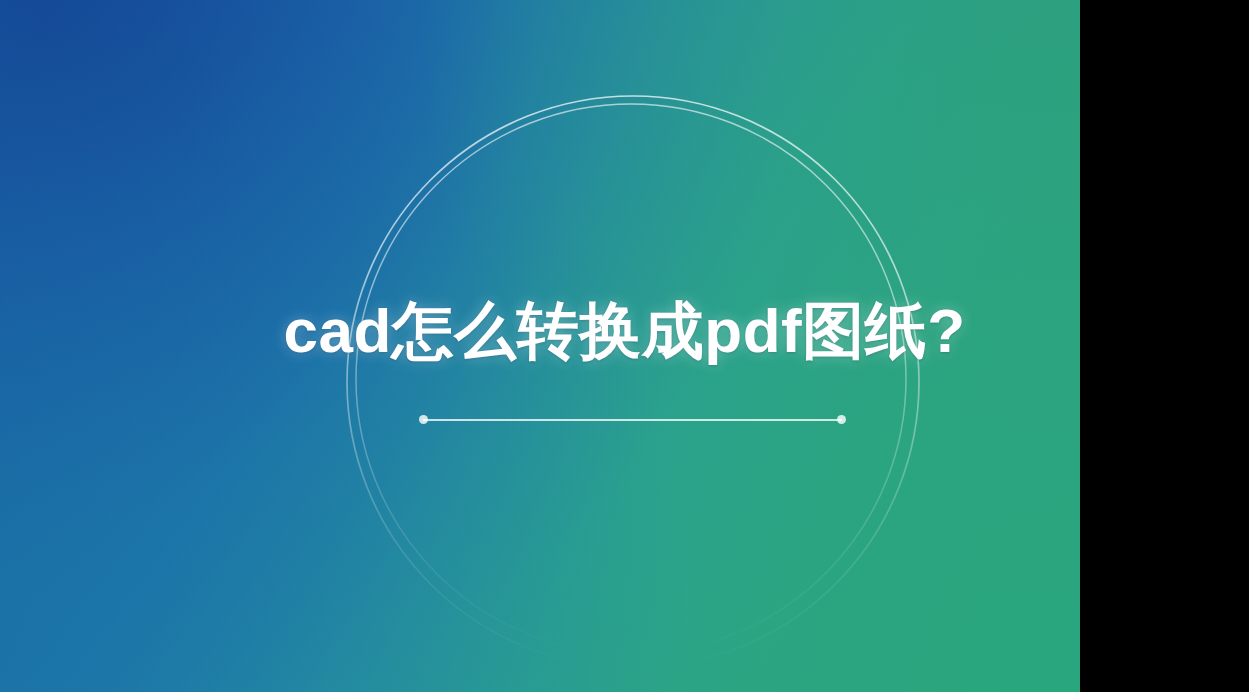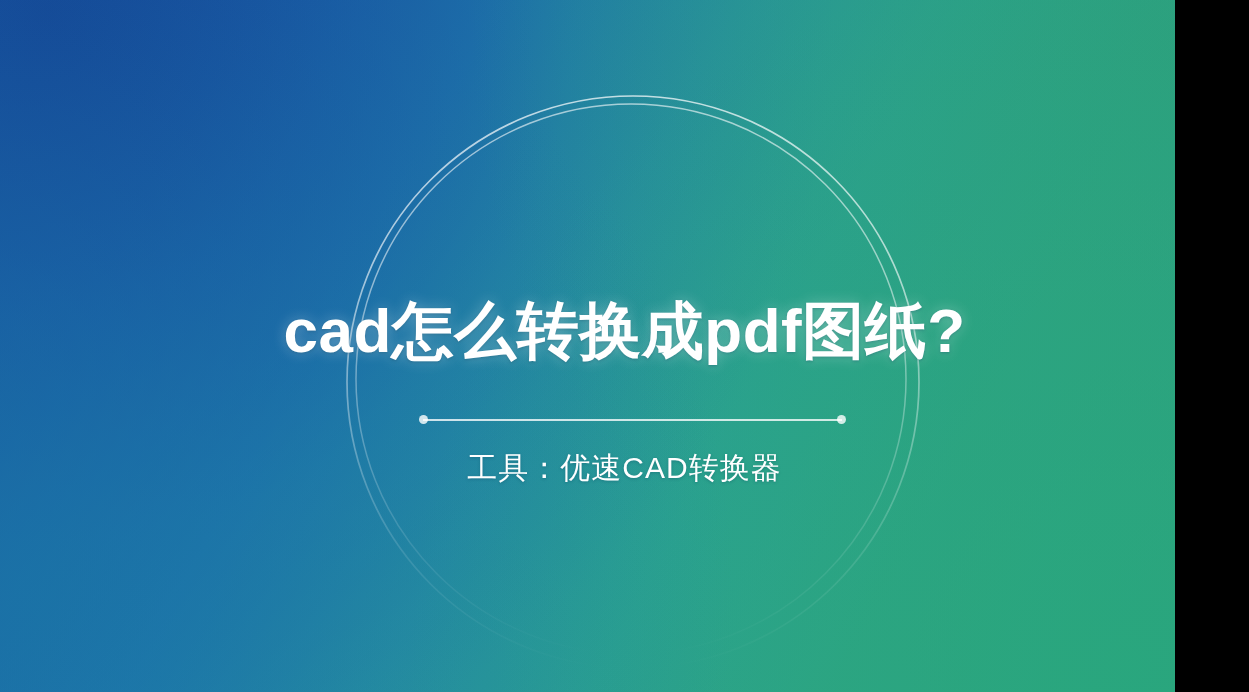--- a/index.html
+++ b/index.html
@@ -4,21 +4,21 @@
 <title>cad怎么转换成pdf图纸?</title>
 <style>
   html, body {
     margin: 0;
     padding: 0;
     background: #000;
   }
 
   .slide {
     position: relative;
-    width: 1175px;
+    width: 1080px;
     height: 692px;
     overflow: hidden;
     font-family: "Liberation Sans", "DejaVu Sans", sans-serif;
     
     background:
       linear-gradient(118deg,
         #18539f 0%,
         #1b62a6 16%,
         #1f79ab 32%,
         #27929f 48%,
@@ -179,16 +179,15 @@
   <div class="content">
 
     <div class="title">cad怎么转换成pdf图纸?</div>
 
     <div class="divider">
       <span class="divider-dot left"></span>
       <span class="divider-line"></span>
       <span class="divider-dot right"></span>
     </div>
 
-    <div class="subtitle">工具：优速CAD转换器</div>
 
   </div>
 </div>
 
 </body></html>

